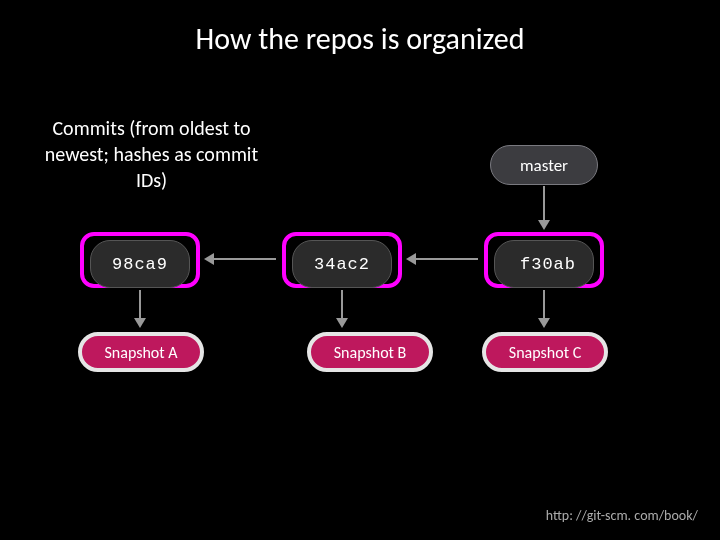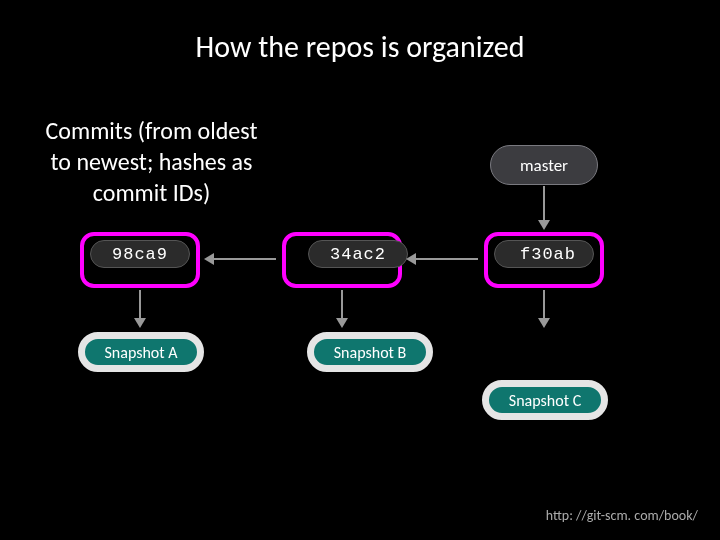--- a/index.html
+++ b/index.html
@@ -8,29 +8,29 @@
     height: 540px;
     background: #000;
     font-family: Calibri, Arial, sans-serif;
     position: relative;
     overflow: hidden;
   }
   .title {
     color: #fff;
     font-size: 30px;
     text-align: center;
-    margin-top: 28px;
+    margin-top: 20px;
     font-weight: 400;
   }
   .subtitle {
     position: absolute;
     top: 115px;
     left: 44px;
     color: #fff;
-    font-size: 24px;
+    font-size: 20px;
     line-height: 1.3;
     text-align: center;
     width: 215px;
   }
   .highlight {
     position: absolute;
     border: 4px solid #ff00ff;
     border-radius: 14px;
     background: transparent;
   }
@@ -47,40 +47,40 @@
     align-items: center;
     justify-content: center;
   }
   .master {
     top: 145px; left: 490px; width: 108px; height: 40px;
     background: #3c3c40;
     border: 1px solid #7a7a80;
     font-size: 17px;
   }
   .commit {
-    width: 100px; height: 28px;
+    width: 100px; height: 48px;
     background: #2b2b2b;
     border: 1px solid #555;
     font-family: "Courier New", monospace;
     font-size: 17px;
     letter-spacing: 1px;
   }
   .c1 { top: 240px; left: 90px; }
-  .c2 { top: 240px; left: 308px; }
+  .c2 { top: 240px; left: 292px; }
   .c3 { top: 240px; left: 494px; padding-left: 8px; }
 
   .snap {
     width: 126px; height: 40px;
-    background: #0f766e;
-    border: 7px solid #e5e5e5;
+    background: #be185d;
+    border: 4px solid #e5e5e5;
     font-size: 16px;
   }
   .s1 { top: 332px; left: 78px; }
   .s2 { top: 332px; left: 280px; margin-left: 27px; }
-  .s3 { top: 332px; left: 482px; margin-top: 48px; }
+  .s3 { top: 332px; left: 482px; }
 
   
   .arrow {
     position: absolute;
     background: #999;
   }
   .arrow.h {
     height: 2px;
   }
   .arrow.v {

